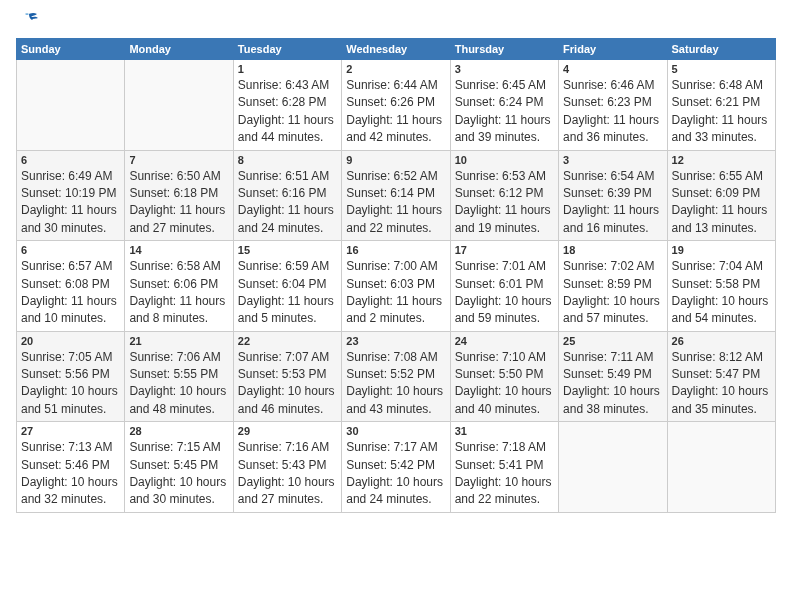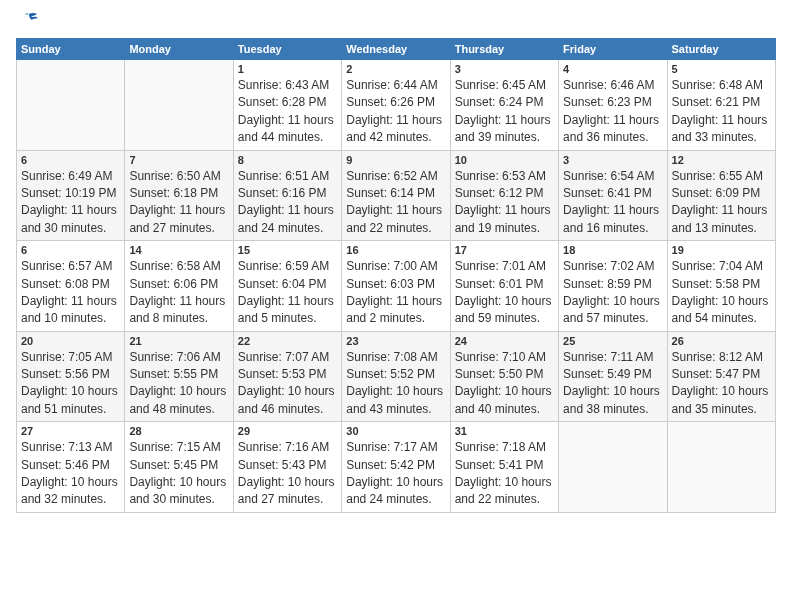--- a/index.html
+++ b/index.html
@@ -194,21 +194,21 @@
           <td>
             <span class="day-num">10</span>
             <div class="day-info">Sunrise: 6:53 AM
 Sunset: 6:12 PM
 Daylight: 11 hours
 and 19 minutes.</div>
           </td>
           <td>
             <span class="day-num">3</span>
             <div class="day-info">Sunrise: 6:54 AM
-Sunset: 6:41 PM
+Sunset: 6:39 PM
 Daylight: 11 hours
 and 16 minutes.</div>
           </td>
           <td>
             <span class="day-num">12</span>
             <div class="day-info">Sunrise: 6:55 AM
 Sunset: 6:09 PM
 Daylight: 11 hours
 and 13 minutes.</div>
           </td>

